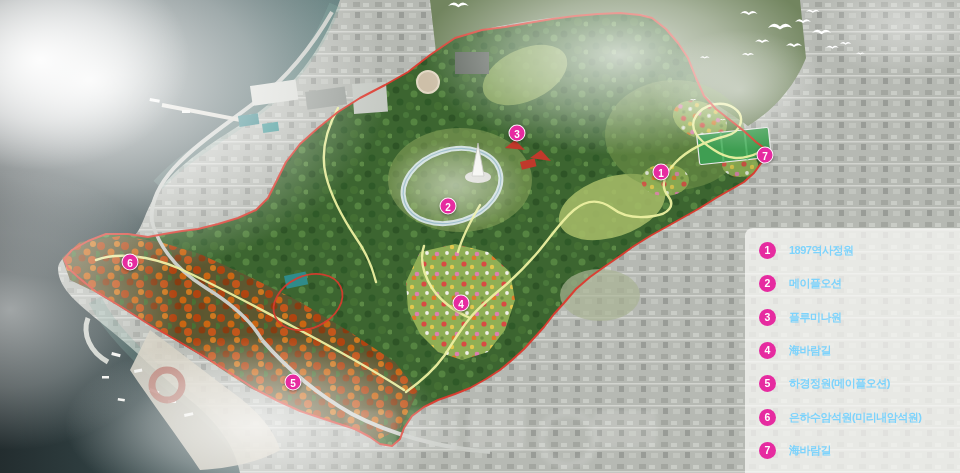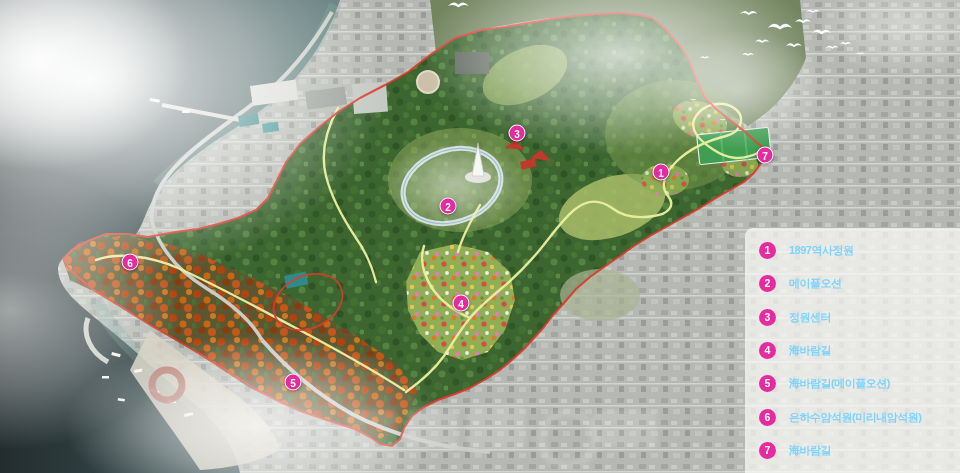--- a/index.html
+++ b/index.html
@@ -233,31 +233,31 @@
       <span class="legend-label">1897역사정원</span>
     </div>
 
     <div class="legend-row">
       <span class="legend-badge">2</span>
       <span class="legend-label">메이플오션</span>
     </div>
 
     <div class="legend-row">
       <span class="legend-badge">3</span>
-      <span class="legend-label">정원센터</span>
+      <span class="legend-label">플루미나원</span>
     </div>
 
     <div class="legend-row">
       <span class="legend-badge">4</span>
       <span class="legend-label">海바람길</span>
     </div>
 
     <div class="legend-row">
       <span class="legend-badge">5</span>
-      <span class="legend-label">海바람길(메이플오션)</span>
+      <span class="legend-label">하경정원(메이플오션)</span>
     </div>
 
     <div class="legend-row">
       <span class="legend-badge">6</span>
       <span class="legend-label">은하수암석원(미리내암석원)</span>
     </div>
 
     <div class="legend-row">
       <span class="legend-badge">7</span>
       <span class="legend-label">海바람길</span>

